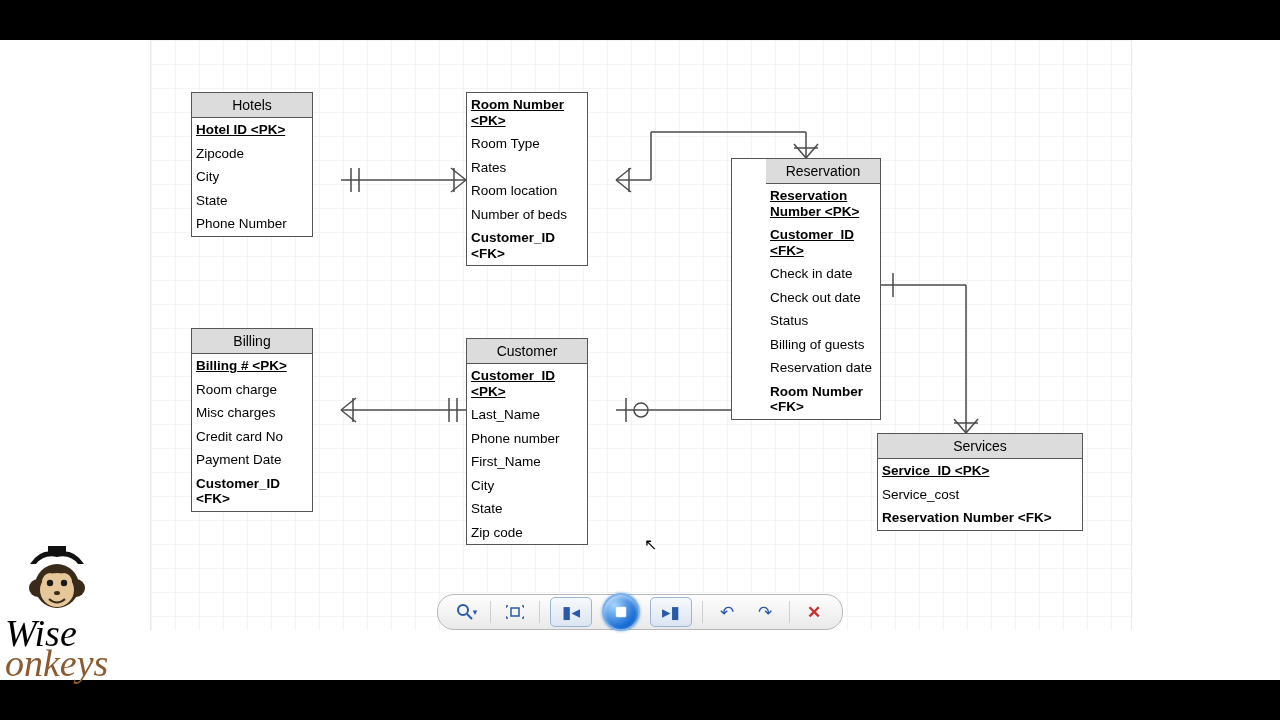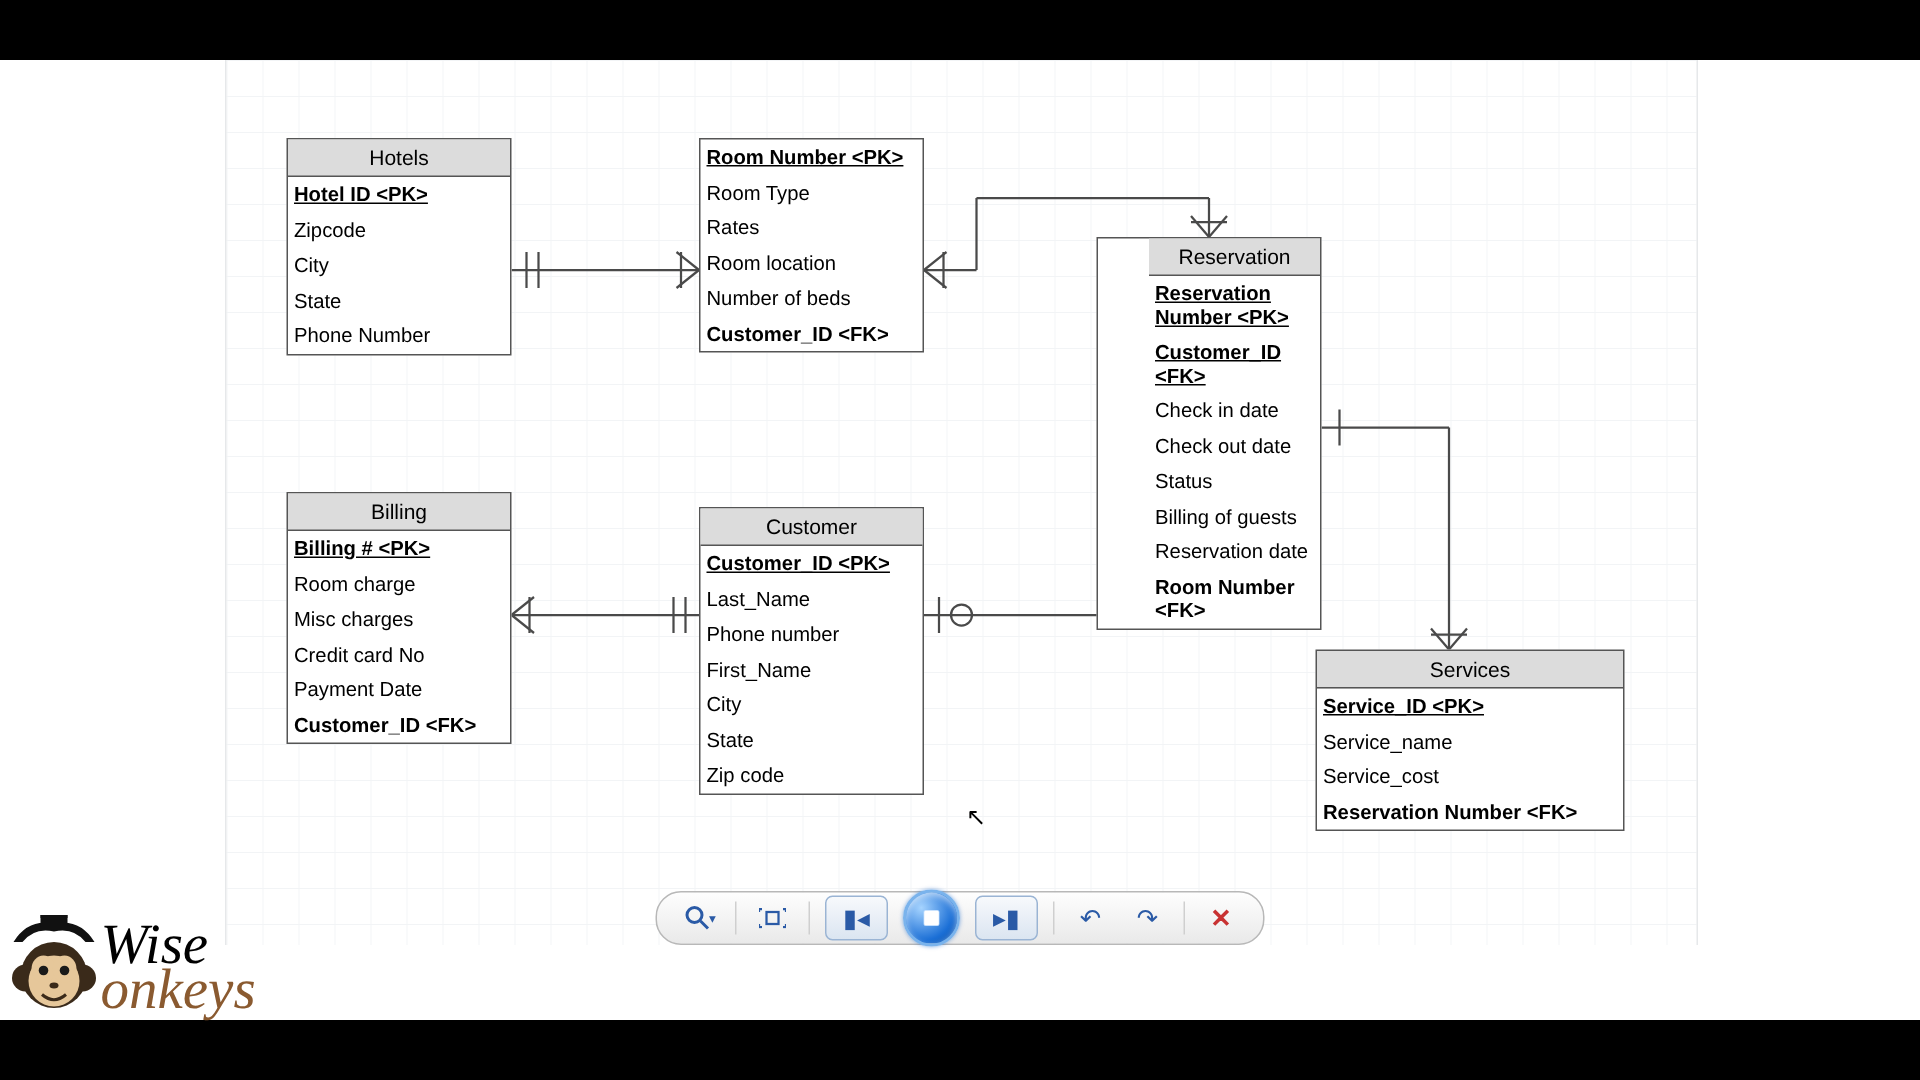--- a/index.html
+++ b/index.html
@@ -38,21 +38,21 @@
       linear-gradient(#f2f4f6 1px, transparent 1px),
       linear-gradient(90deg, #f2f4f6 1px, transparent 1px);
     background-size: 24px 24px;
     border-left: 1px solid #e6e8ea;
     border-right: 1px solid #e6e8ea;
   }
   .entity {
     position: absolute;
     background: #fff;
     border: 1.5px solid #555;
-    width: 150px;
+    width: 122px;
     box-sizing: border-box;
   }
   .entity.wide { width: 206px; }
   .entity .title {
     background: #dcdcdc;
     text-align: center;
     font-size: 14px;
     padding: 4px 4px;
     border-bottom: 1.5px solid #555;
   }
@@ -72,20 +72,21 @@
   }
   svg.conn * { stroke: #4a4a4a; stroke-width: 1.5; fill: none; }
   
   .logo {
     position: absolute;
     left: 5px;
     bottom: 0;
     display: flex;
     align-items: center;
     z-index: 5;
+    flex-direction: column;
   }
   .logo-icon { width: 62px; height: 70px; position: relative; }
   .logo-text { line-height: 0.9; font-family: "Times New Roman", serif; }
   .logo-text .w { font-size: 38px; color: #000; font-style: italic; }
   .logo-text .m { font-size: 38px; color: #8a5a30; font-style: italic; margin-top: -4px; text-align: center; }
   
   .toolbar {
     position: absolute;
     left: 50%;
     transform: translateX(-50%);
@@ -245,21 +246,20 @@
           <div class="row">City</div>
           <div class="row">State</div>
           <div class="row">Zip code</div>
         </div>
     </div>
 
     <div class="entity wide" style="left:726px; top:393px;">
       <div class="title">Services</div>
       <div class="body">
           <div class="row pk">Service_ID &lt;PK&gt;</div>
-          <div class="row">Service_name</div>
           <div class="row">Service_cost</div>
           <div class="row fk">Reservation Number &lt;FK&gt;</div>
         </div>
     </div>
 
   </div>
 
   <div class="cursor-arrow">↖</div>
 
   <div class="toolbar">

